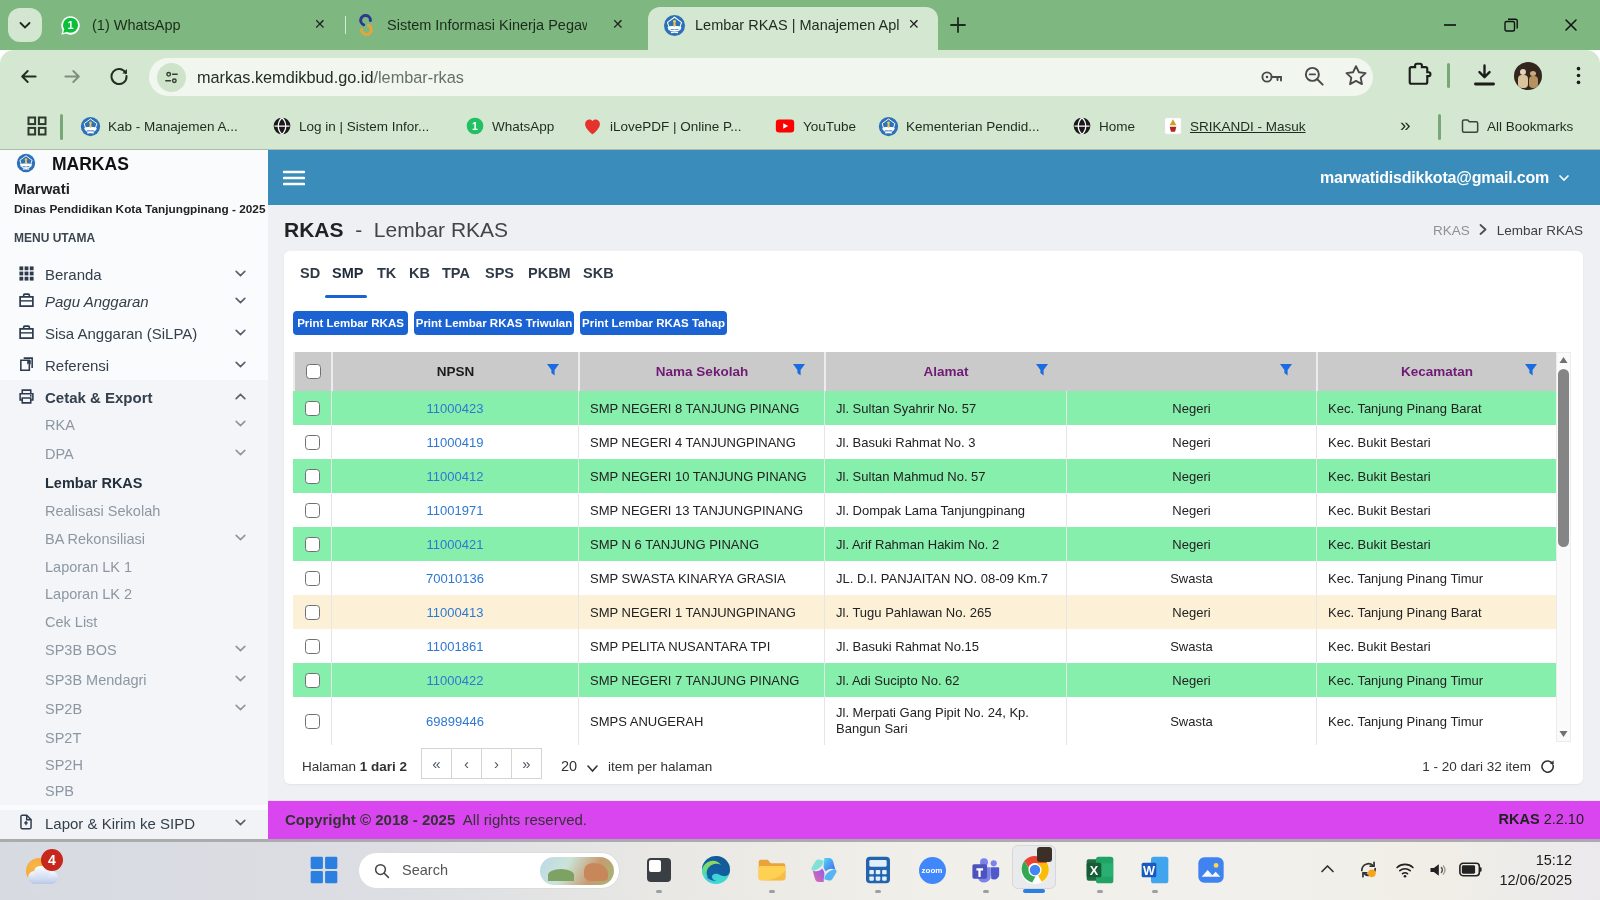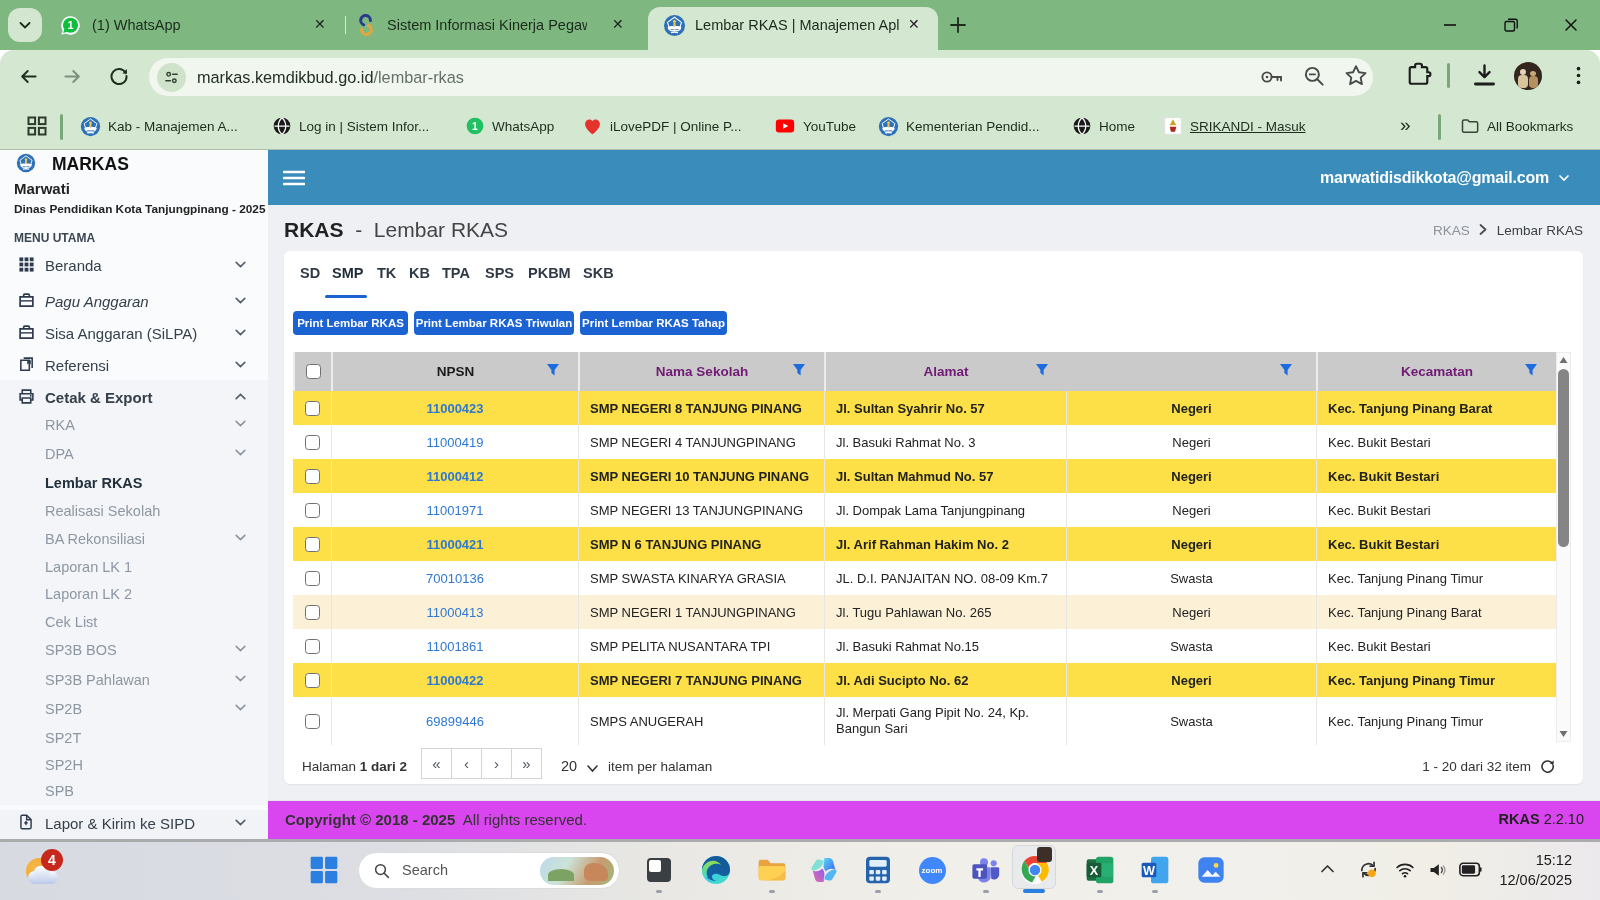--- a/index.html
+++ b/index.html
@@ -44,21 +44,21 @@
   #titlerow { left:268px; top:55px; width:1332px; height:46px; }
   #card { left:284px; top:101px; width:1299px; height:533px; background:#fff; border-radius:6px; box-shadow:0 1px 2px rgba(0,0,0,.06); }
 
   .ptab { position:absolute; top:14px; font-size:14.5px; font-weight:bold; color:#2f3a46; }
   .pbtn { position:absolute; top:60px; height:24px; background:#1b63d3; color:#fff; font-size:11.5px; font-weight:bold; border-radius:4px; display:flex; align-items:center; justify-content:center; white-space:nowrap; }
 
   
   #tbl { position:absolute; left:9px; top:101px; width:1263px; }
   .trh { position:relative; height:39px; background:#cacaca; }
   .tr { position:relative; height:34px; background:#fff; }
-  .tr.odd { background:#fde047;font-weight:bold; }
+  .tr.odd { background:#86efac; }
   .tr.sel { background:#fcf1d7; }
   .tc { position:absolute; top:0; height:100%; display:flex; align-items:center; font-size:13px; color:#222; border-left:1px solid #e6e6e6; padding-left:11px; }
   .tc.c0 { left:0; width:38px; border-left:none; padding-left:0; justify-content:center; }
   .tc.c1 { left:38px; width:247px; justify-content:center; padding-left:0; color:#2e78d2; }
   .tc.c2 { left:285px; width:246px; }
   .tc.c3 { left:531px; width:242px; }
   .tc.c4 { left:773px; width:250px; justify-content:center; padding-left:0; }
   .tc.c5 { left:1023px; width:240px; }
   .trh .tc { font-size:13.5px; font-weight:bold; color:#701a75; border-left:2px solid #ececec; }
   .trh .tc.c1,.trh .tc.c2,.trh .tc.c3,.trh .tc.c4,.trh .tc.c5 { justify-content:center; padding-left:0; }
@@ -487,21 +487,21 @@
             <path d="M12 6.2c.9 0 1.6.7 1.6 1.6 0 .6-.3 1-.7 1.3l.5 3.9h-2.8l.5-3.9c-.4-.3-.7-.7-.7-1.3 0-.9.7-1.6 1.6-1.6z" fill="#f2c94c"></path>
             <path d="M4.8 13.6c2.5-1.2 4.6-1.4 7.2-.6 2.6-.8 4.7-.6 7.2.6l-1 3c-2-.8-4.2-.9-6.2-.2-2-.7-4.2-.6-6.2.2z" fill="#fff"></path>
             <path d="M8 18.6c2.6-.9 5.4-.9 8 0l-.6 1.6c-2.2-.7-4.6-.7-6.8 0z" fill="#fff"></path>
           </svg>
       </div>
       <div class="abs" style="left:52px; top:4px; font-size:17.5px; font-weight:bold; color:#111;">MARKAS</div>
       <div class="abs" style="left:14px; top:30px; font-size:15px; font-weight:bold; color:#222;">Marwati</div>
       <div class="abs" style="left:14px; top:52px; font-size:11.8px; font-weight:bold; color:#222; white-space:nowrap;">Dinas Pendidikan Kota Tanjungpinang - 2025</div>
       <div class="abs" style="left:14px; top:81px; font-size:12px; font-weight:bold; color:#3b4653;">MENU UTAMA</div>
 
-      <div class="mitem" style="top:100px;text-align:right;">
+      <div class="mitem" style="top:109px;text-align:right;">
         <span class="mic"><svg width="17" height="17" viewBox="0 0 24 24">
               <g fill="#2e3b4e">
                 <rect x="2" y="2" width="5.4" height="5.4"></rect>
                 <rect x="9.3" y="2" width="5.4" height="5.4"></rect>
                 <rect x="16.6" y="2" width="5.4" height="5.4"></rect>
                 <rect x="2" y="9.3" width="5.4" height="5.4"></rect>
                 <rect x="9.3" y="9.3" width="5.4" height="5.4"></rect>
                 <rect x="16.6" y="9.3" width="5.4" height="5.4"></rect>
                 <rect x="2" y="16.6" width="5.4" height="5.4"></rect>
                 <rect x="9.3" y="16.6" width="5.4" height="5.4"></rect>
@@ -588,21 +588,21 @@
       <div class="subitem" style="top:458px;">
           <span class="mlabel">Cek List</span>
         </div>
       <div class="subitem" style="top:486px;">
           <span class="mlabel">SP3B BOS</span>
           <span class="chev"><svg width="13" height="13" viewBox="0 0 12 12">
               <path d="M2 4l4 4 4-4" stroke="#8d97a3" stroke-width="1.5" fill="none" stroke-linecap="round"></path>
             </svg></span>
         </div>
       <div class="subitem" style="top:516px;">
-          <span class="mlabel">SP3B Pahlawan</span>
+          <span class="mlabel">SP3B Mendagri</span>
           <span class="chev"><svg width="13" height="13" viewBox="0 0 12 12">
               <path d="M2 4l4 4 4-4" stroke="#8d97a3" stroke-width="1.5" fill="none" stroke-linecap="round"></path>
             </svg></span>
         </div>
       <div class="subitem" style="top:545px;">
           <span class="mlabel">SP2B</span>
           <span class="chev"><svg width="13" height="13" viewBox="0 0 12 12">
               <path d="M2 4l4 4 4-4" stroke="#8d97a3" stroke-width="1.5" fill="none" stroke-linecap="round"></path>
             </svg></span>
         </div>

